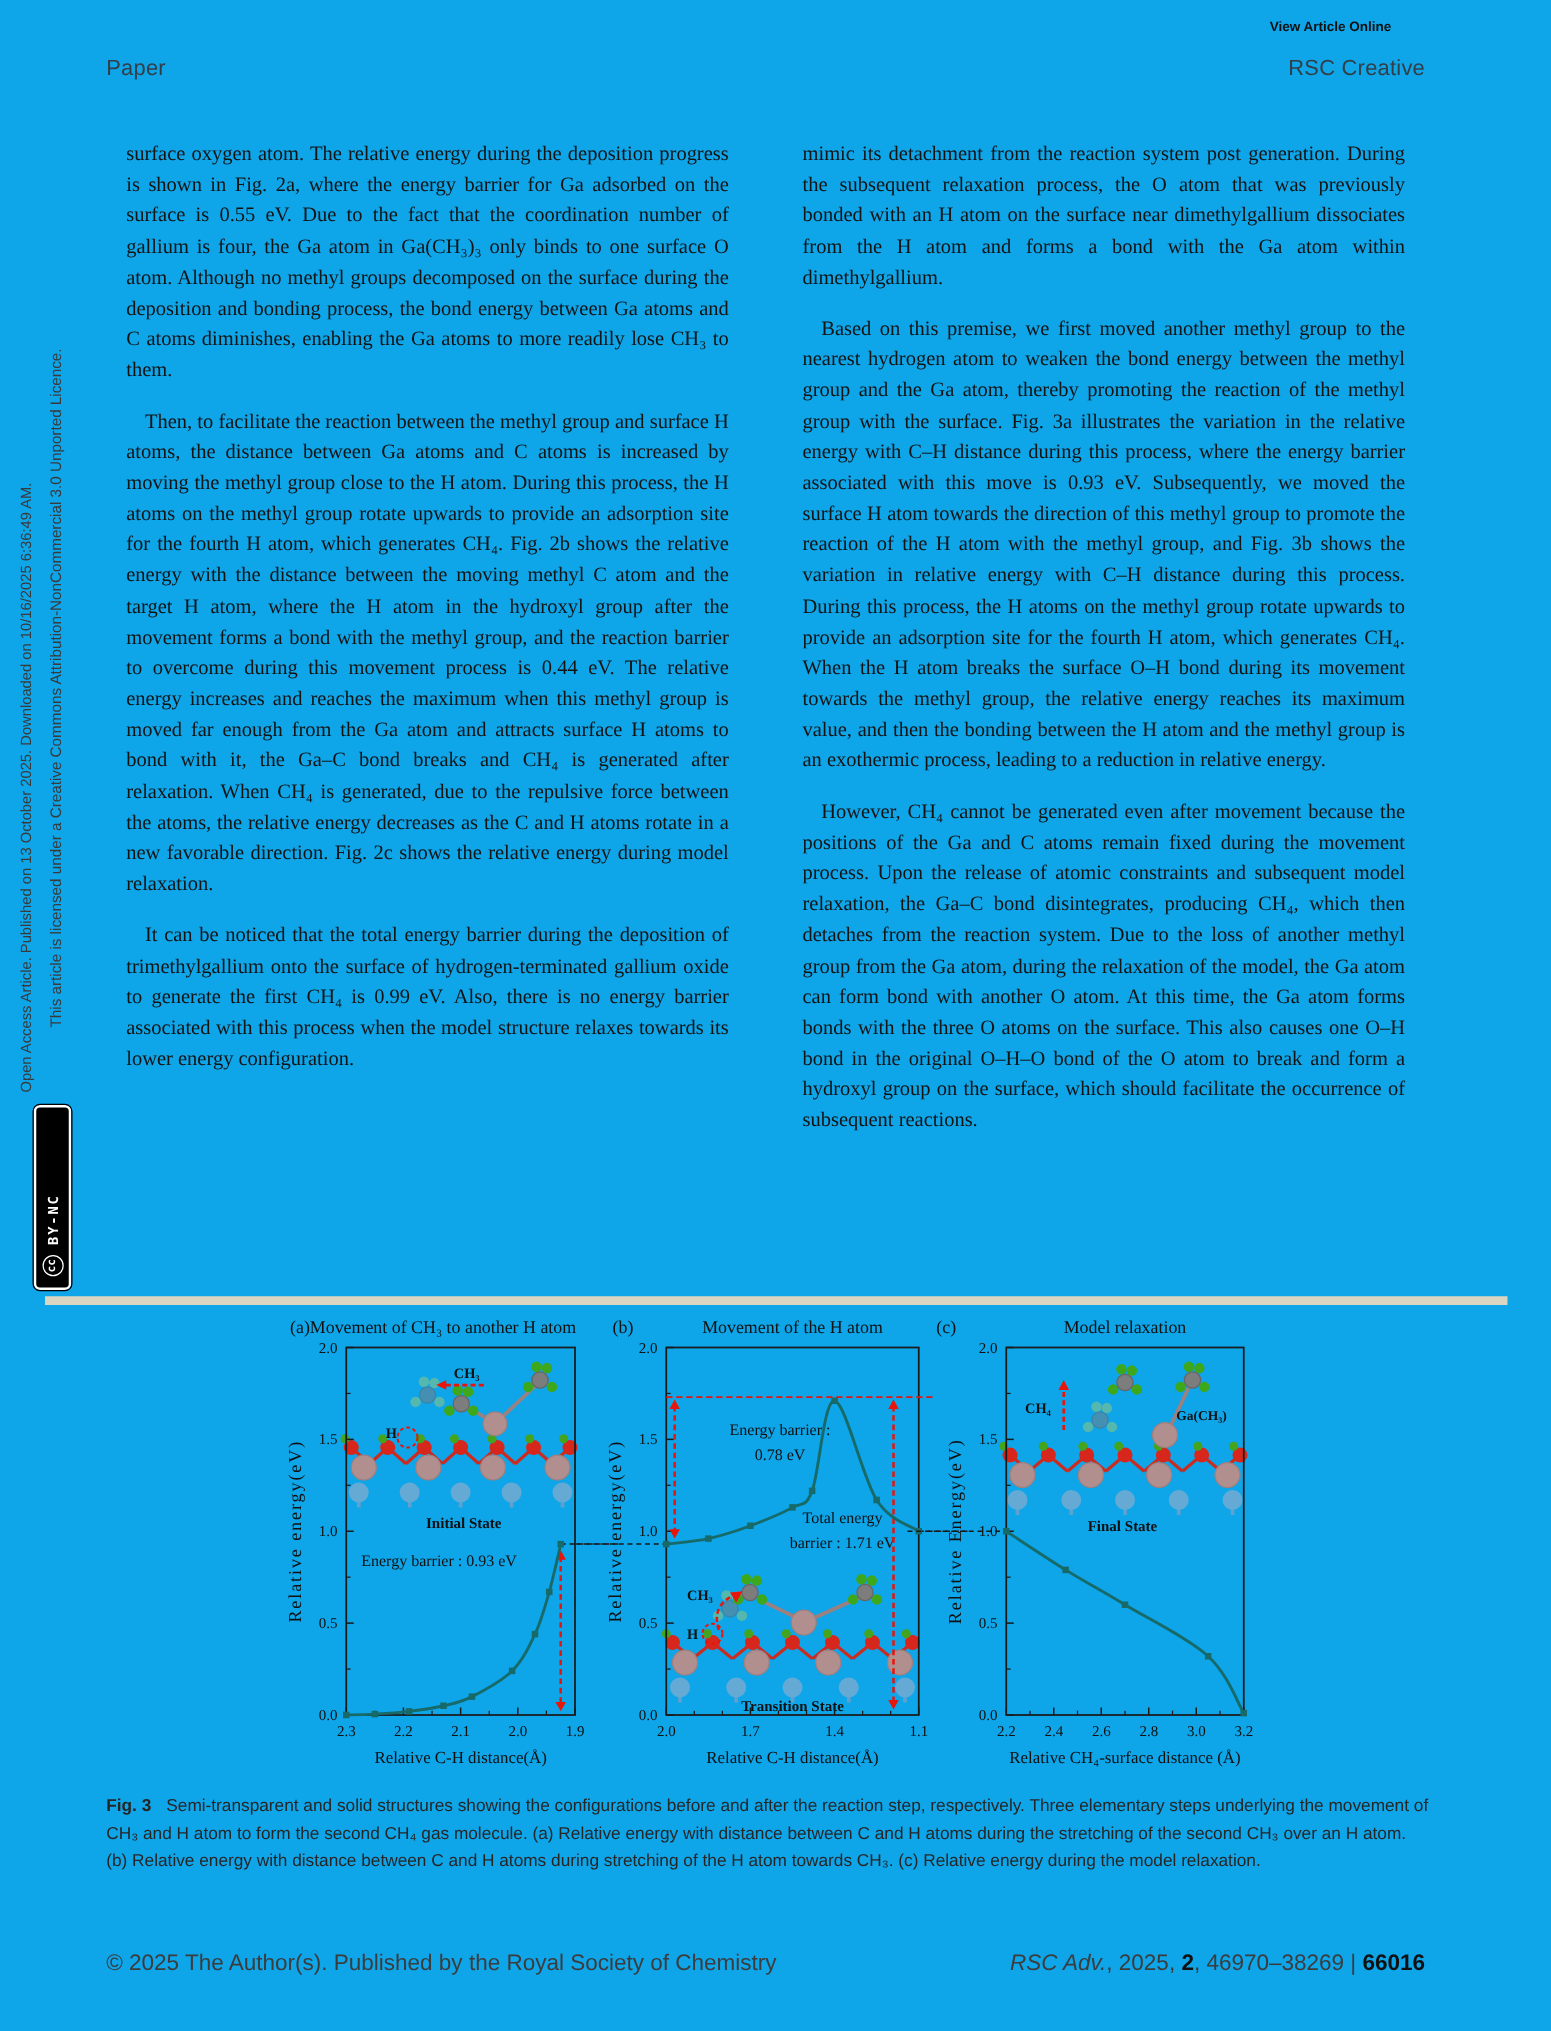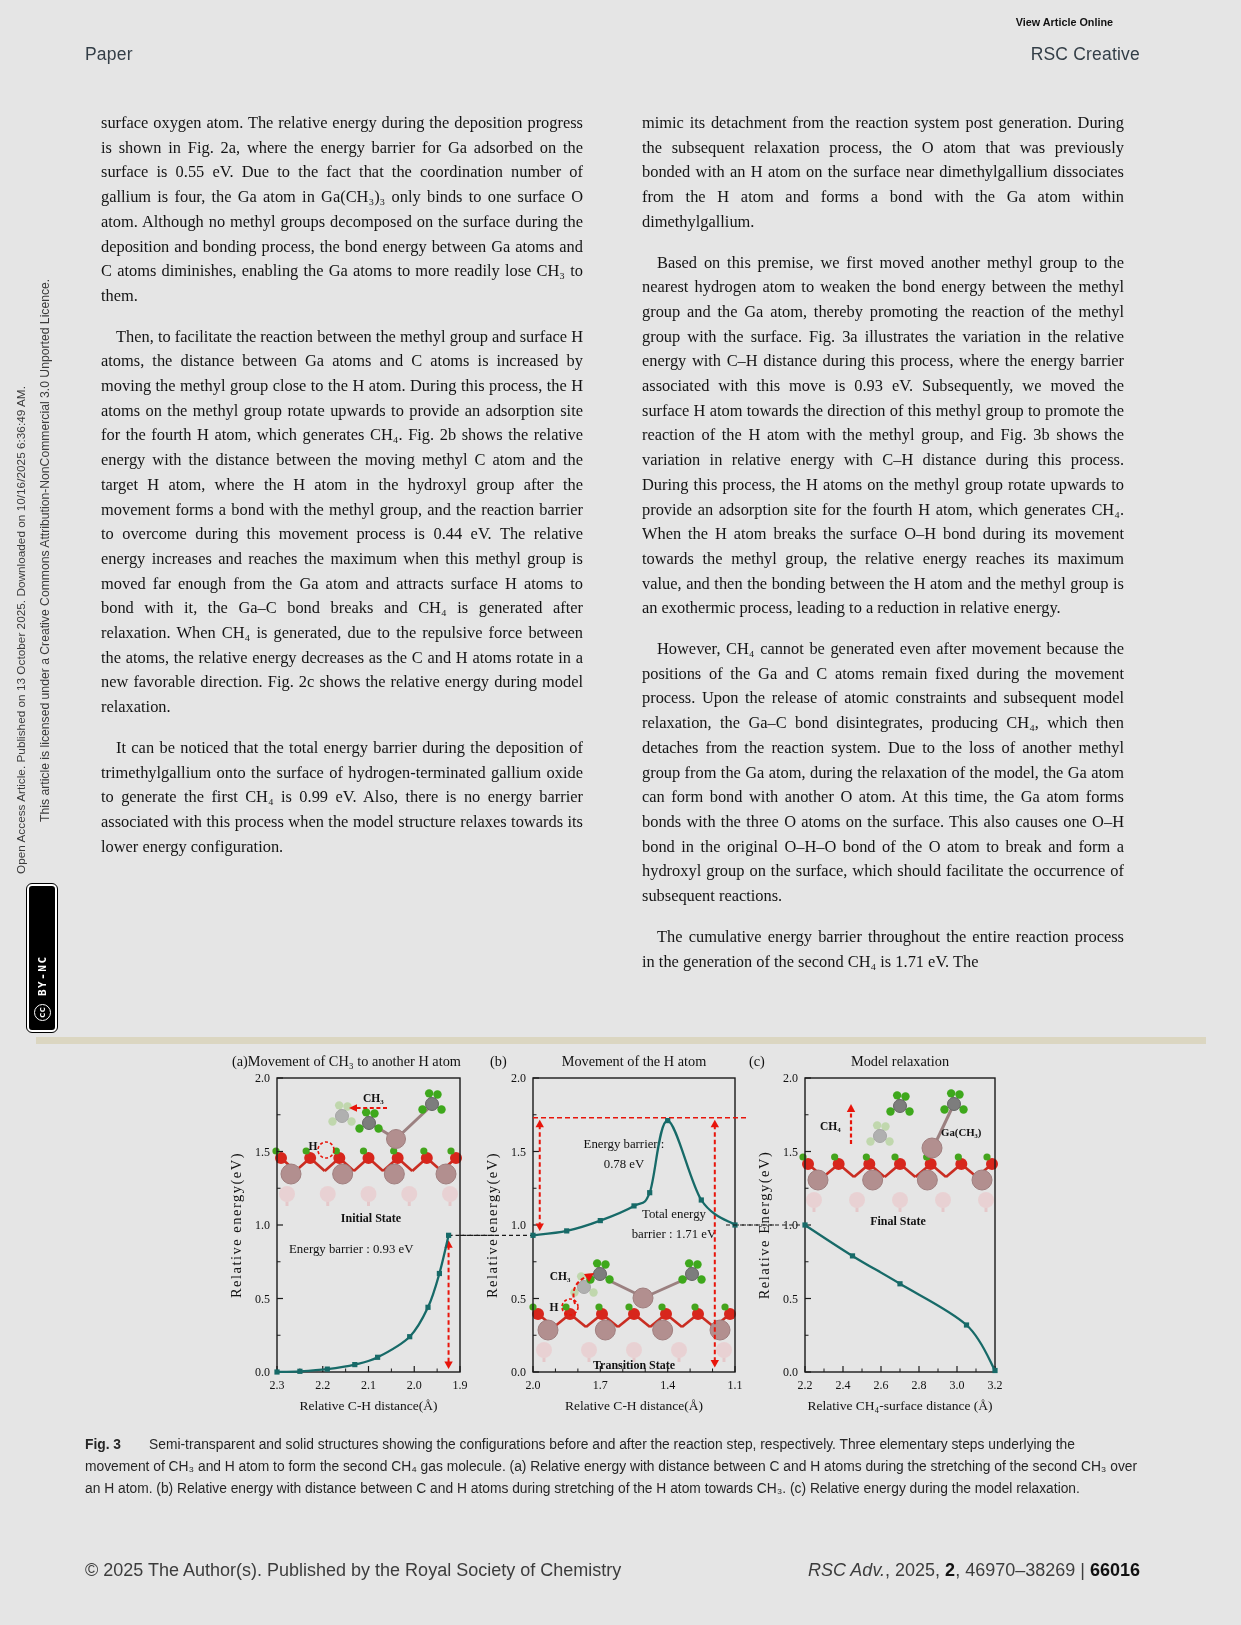--- a/index.html
+++ b/index.html
@@ -1,16 +1,16 @@
 <!DOCTYPE html>
 <html><head>
 <meta charset="utf-8">
 <style>
   html,body{margin:0;padding:0;background:#ffffff;}
-  .page{position:relative;width:1241px;height:1625px;background:#e5e5e5;overflow:hidden;
+  .page{position:relative;width:1241px;height:1625px;background:#0ea5e9;overflow:hidden;
         font-family:"Liberation Serif","DejaVu Serif",serif;color:#141414;}
   .abs{position:absolute;}
   
   .view-online{top:16px;right:128px;font-family:"Liberation Sans",sans-serif;
                font-size:10.8px;font-weight:bold;color:#111;}
   .hdr{top:44px;font-family:"Liberation Sans",sans-serif;font-size:17.5px;
        font-weight:500;color:#333e47;letter-spacing:0.2px;}
   .hdr-left{left:85px;}
   .hdr-right{right:101px;}
   
@@ -33,21 +33,21 @@
   .col p.ind{text-indent:15px;}
   .secnum{margin-right:11px;}
   
   .tan-band{left:36px;top:1037px;width:1170px;height:7px;background:#dbd6c1;}
   
   .fig{left:0;top:0;width:1241px;height:1625px;margin:0;}
   .panel{position:absolute;overflow:visible;}
   
   .caption{left:85px;top:1434px;width:1058px;font-family:"Liberation Sans",sans-serif;
            font-size:13.8px;line-height:21.8px;color:#262626;text-align:left;}
-  .caption b{margin-right:28px;}
+  .caption b{margin-right:12px;}
   
   .foot{top:1560px;font-family:"Liberation Sans",sans-serif;font-size:18px;color:#3c3c3c;}
   .foot-left{left:85px;}
   .foot-right{right:101px;color:#3c3c3c;}
   .foot-right b{color:#111;}
 </style>
 </head>
 <body>
 
 <main class="page">
@@ -66,21 +66,20 @@
   <section class="col" style="left:85px">
     <p>surface oxygen atom. The relative energy during the deposition progress is shown in Fig. 2a, where the energy barrier for Ga adsorbed on the surface is 0.55 eV. Due to the fact that the coordination number of gallium is four, the Ga atom in Ga(CH₃)₃ only binds to one surface O atom. Although no methyl groups decomposed on the surface during the deposition and bonding process, the bond energy between Ga atoms and C atoms diminishes, enabling the Ga atoms to more readily lose CH₃ to them.</p>
     <p class="ind">Then, to facilitate the reaction between the methyl group and surface H atoms, the distance between Ga atoms and C atoms is increased by moving the methyl group close to the H atom. During this process, the H atoms on the methyl group rotate upwards to provide an adsorption site for the fourth H atom, which generates CH₄. Fig. 2b shows the relative energy with the distance between the moving methyl C atom and the target H atom, where the H atom in the hydroxyl group after the movement forms a bond with the methyl group, and the reaction barrier to overcome during this movement process is 0.44 eV. The relative energy increases and reaches the maximum when this methyl group is moved far enough from the Ga atom and attracts surface H atoms to bond with it, the Ga–C bond breaks and CH₄ is generated after relaxation. When CH₄ is generated, due to the repulsive force between the atoms, the relative energy decreases as the C and H atoms rotate in a new favorable direction. Fig. 2c shows the relative energy during model relaxation.</p>
     <p class="ind">It can be noticed that the total energy barrier during the deposition of trimethylgallium onto the surface of hydrogen-terminated gallium oxide to generate the first CH₄ is 0.99 eV. Also, there is no energy barrier associated with this process when the model structure relaxes towards its lower energy configuration.</p>
   </section>
 
   <section class="col" style="left:626px">
     <p>mimic its detachment from the reaction system post generation. During the subsequent relaxation process, the O atom that was previously bonded with an H atom on the surface near dimethylgallium dissociates from the H atom and forms a bond with the Ga atom within dimethylgallium.</p>
     <p class="ind">Based on this premise, we first moved another methyl group to the nearest hydrogen atom to weaken the bond energy between the methyl group and the Ga atom, thereby promoting the reaction of the methyl group with the surface. Fig. 3a illustrates the variation in the relative energy with C–H distance during this process, where the energy barrier associated with this move is 0.93 eV. Subsequently, we moved the surface H atom towards the direction of this methyl group to promote the reaction of the H atom with the methyl group, and Fig. 3b shows the variation in relative energy with C–H distance during this process. During this process, the H atoms on the methyl group rotate upwards to provide an adsorption site for the fourth H atom, which generates CH₄. When the H atom breaks the surface O–H bond during its movement towards the methyl group, the relative energy reaches its maximum value, and then the bonding between the H atom and the methyl group is an exothermic process, leading to a reduction in relative energy.</p>
     <p class="ind">However, CH₄ cannot be generated even after movement because the positions of the Ga and C atoms remain fixed during the movement process. Upon the release of atomic constraints and subsequent model relaxation, the Ga–C bond disintegrates, producing CH₄, which then detaches from the reaction system. Due to the loss of another methyl group from the Ga atom, during the relaxation of the model, the Ga atom can form bond with another O atom. At this time, the Ga atom forms bonds with the three O atoms on the surface. This also causes one O–H bond in the original O–H–O bond of the O atom to break and form a hydroxyl group on the surface, which should facilitate the occurrence of subsequent reactions.</p>
-    <p class="ind">The cumulative energy barrier throughout the entire reaction process in the generation of the second CH₄ is 1.71 eV. The</p>
   </section>
 
   <div class="abs tan-band"></div>
 
   <figure class="abs fig" id="figure3">
       <svg class="panel" viewBox="0 0 252 376" style="left:225px;top:1046px;width:252px;height:376px">
         <text x="7" y="20" font-size="14.3" text-anchor="start" fill="#111" font-family="&quot;Liberation Serif&quot;,&quot;DejaVu Serif&quot;,serif">(a)Movement of CH₃ to another H atom</text>
         <g>
           <line x1="56" y1="112" x2="70.58333333333333" y2="125" stroke="#c92d22" stroke-width="2.6"></line>
           <line x1="70.58333333333333" y1="125" x2="85.16666666666667" y2="112" stroke="#c92d22" stroke-width="2.6"></line>

